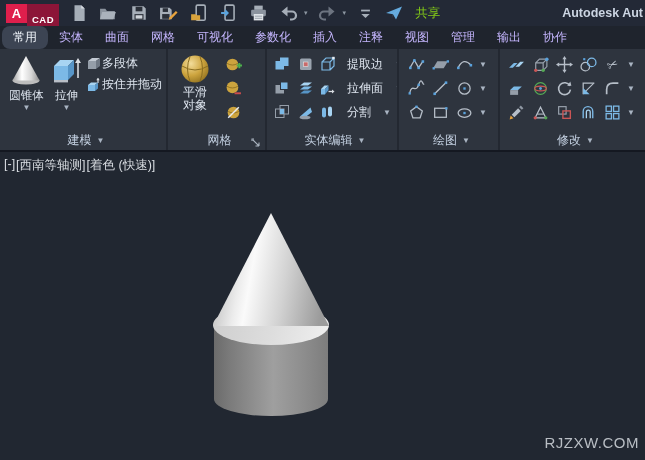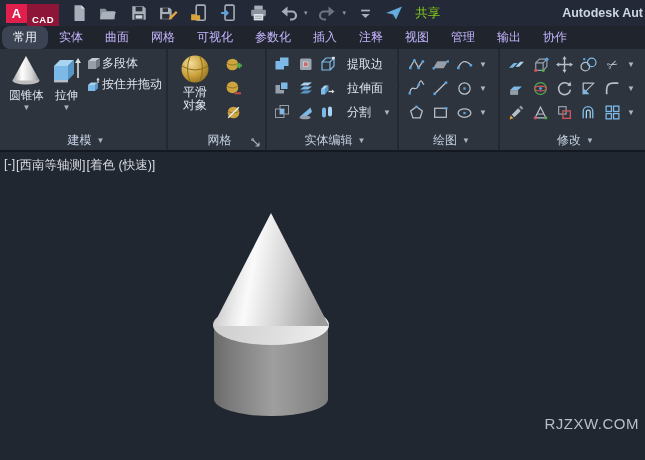--- a/index.html
+++ b/index.html
@@ -50,21 +50,21 @@
   .grow{height:24px;display:flex;align-items:center;gap:5px;}
   .gbtn{width:19px;height:19px;display:flex;align-items:center;justify-content:center;}
   .dcaret{font-size:8px;color:#a9b4c2;width:8px;}
   .two-line{font-size:12px;color:#dde4ee;line-height:13px;text-align:left;}
   .glyph{color:#b6bec8;font-size:13px;line-height:1;}
 
   
   .canvas{position:relative;height:308px;background:#212731;}
   .vplabel{position:absolute;left:4px;top:5px;font-size:12.5px;color:#d9dde2;display:flex;gap:1px;}
   .vplabel span{cursor:default;}
-  .watermark{position:absolute;right:6px;bottom:28px;font-size:15px;color:#b9bec4;letter-spacing:.5px;text-align:right;}
+  .watermark{position:absolute;right:6px;bottom:9px;font-size:15px;color:#b9bec4;letter-spacing:.5px;text-align:right;}
 
   
   .model{position:absolute;left:0;top:0;width:100%;height:100%;}
   .cyl-body{position:absolute;left:214px;top:172px;width:114px;height:92px;
     background:linear-gradient(to right,#6b6b6b,#7b7b7b 14%,#9f9f9f 52%,#8f8f8f 76%,#7d7d7d);
     border-radius:0 0 50% 50% / 0 0 17px 17px;}
   .cone-base{position:absolute;left:213px;top:153px;width:116px;height:40px;border-radius:50%;
     background:linear-gradient(105deg,#cdcdcd,#dedede 55%,#f0f0f0);}
   .cone-side{position:absolute;left:213px;top:61px;width:116px;height:113px;
     clip-path:polygon(50% 0,0 100%,100% 100%);

